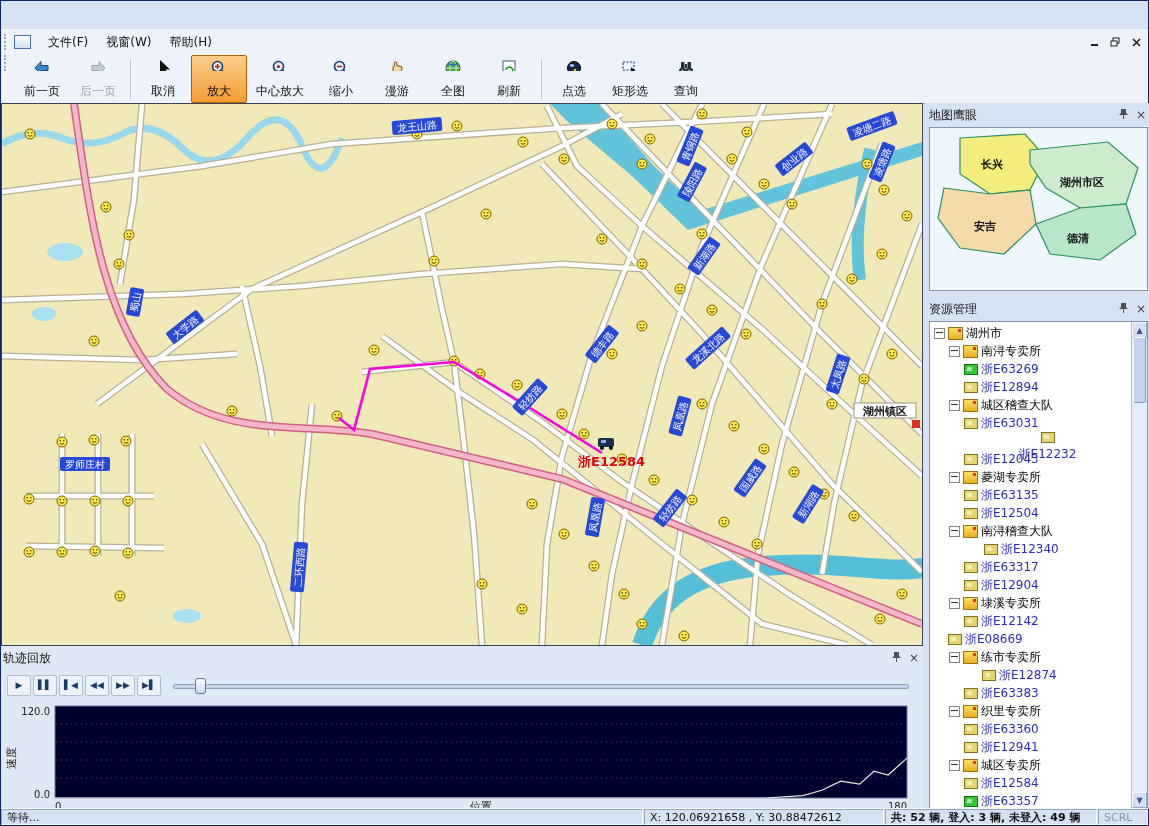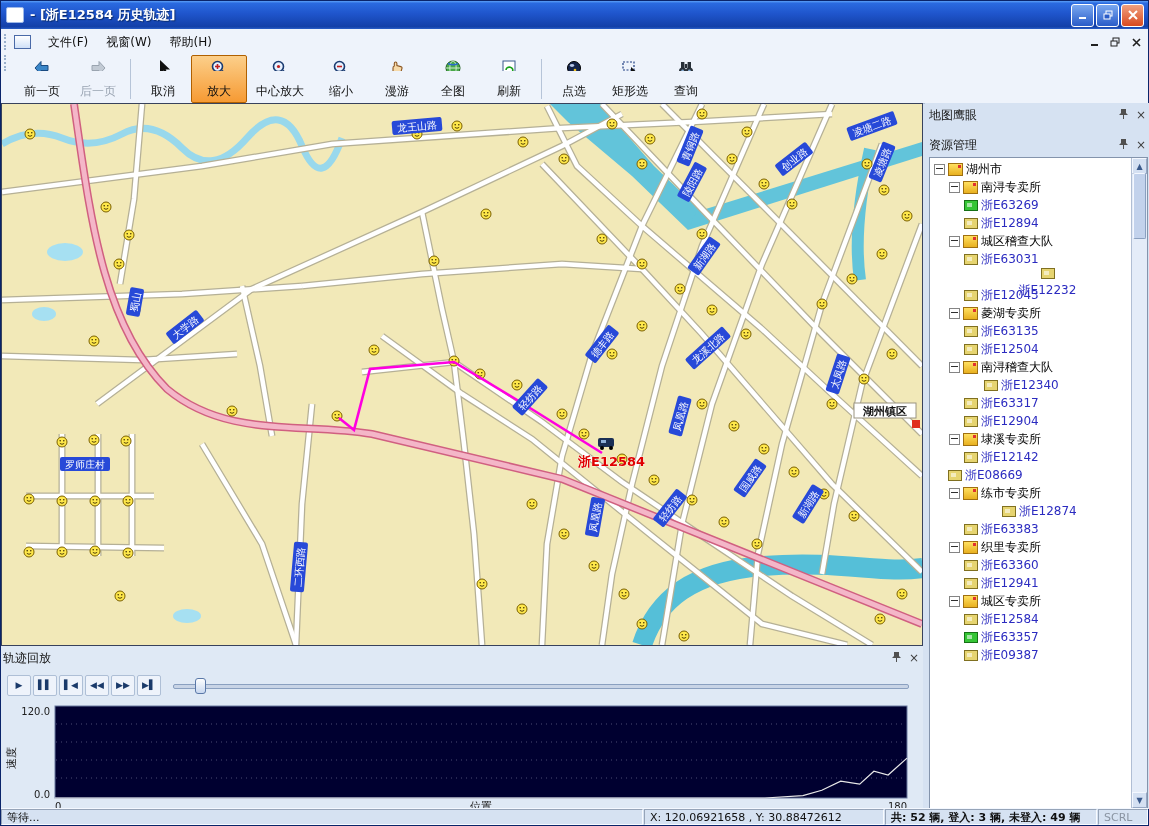--- a/index.html
+++ b/index.html
@@ -87,42 +87,20 @@
   .seg.msg{flex:1;}
   .seg.coords{width:228px;}
   .seg.counts{width:200px;font-weight:bold;}
   .seg.scrl{width:38px;color:#8a94a2;}
 </style>
 </head>
 <body>
 
 <div class="window">
 
-  <div class="titlebar">
-    <span class="app-icon"></span>
-    <span class="title">-  [浙E12584  历史轨迹]</span>
-    <span class="tb-ctrls">
-      <span class="tb-ctrl">
-          <svg width="10" height="10">
-            <line x1="1" y1="8" x2="8" y2="8" stroke="#fff" stroke-width="2"></line>
-          </svg>
-        </span>
-      <span class="tb-ctrl">
-          <svg width="10" height="10">
-            <rect x="3" y="1" width="6" height="5" fill="none" stroke="#fff"></rect>
-            <rect x="1" y="4" width="6" height="5" fill="#2a5cc8" stroke="#fff"></rect>
-          </svg>
-        </span>
-      <span class="tb-ctrl close">
-          <svg width="10" height="10">
-            <path d="M1,1 L9,9 M9,1 L1,9" stroke="#fff" stroke-width="2"></path>
-          </svg>
-        </span>
-    </span>
-  </div>
 
   <div class="menubar">
     <span class="grip"></span>
     <span class="menu-doc-icon"></span>
     <span class="menu-item">文件(F)</span>
     <span class="menu-item">视窗(W)</span>
     <span class="menu-item">帮助(H)</span>
     <span class="menu-spacer"></span>
     <span class="mdi-ctrl">
         <svg width="9" height="9">
@@ -491,20 +469,33 @@
   <div class="rpanel">
 
     <div class="phead">
       <span class="ptitle">地图鹰眼</span>
       <span class="pin"><svg width="9" height="11">
             <path d="M2,1 h5 v4 l2,2 h-9 l2,-2 z" fill="#505050"></path>
             <line x1="4.5" y1="7" x2="4.5" y2="11" stroke="#505050"></line>
           </svg></span>
       <span class="pclose">×</span>
     </div>
+    <div class="eagle-body">
+      <svg width="217" height="160" viewBox="0 0 217 160">
+        <rect x="0" y="0" width="217" height="160" fill="#eef8fc"></rect>
+        <polygon points="30,10 95,6 116,30 100,62 60,66 30,46" fill="#f3ee7c" stroke="#2a9060" stroke-width="1.2"></polygon>
+        <polygon points="100,22 178,14 208,40 196,76 150,80 116,60 100,36" fill="#cdeccd" stroke="#2a9060" stroke-width="1.2"></polygon>
+        <polygon points="14,60 60,66 100,62 106,96 74,126 30,120 8,90" fill="#f5d9a8" stroke="#2a9060" stroke-width="1.2"></polygon>
+        <polygon points="106,96 150,80 196,76 206,106 170,132 120,126" fill="#b8e6c8" stroke="#2a9060" stroke-width="1.2"></polygon>
+        <text x="62" y="40" text-anchor="middle" font-size="11" font-weight="bold" fill="#101010">长兴</text>
+        <text x="152" y="58" text-anchor="middle" font-size="11" font-weight="bold" fill="#101010">湖州市区</text>
+        <text x="55" y="102" text-anchor="middle" font-size="11" font-weight="bold" fill="#101010">安吉</text>
+        <text x="148" y="114" text-anchor="middle" font-size="11" font-weight="bold" fill="#101010">德清</text>
+      </svg>
+    </div>
 
     <div style="height:6px;flex:none"></div>
 
     <div class="phead">
       <span class="ptitle">资源管理</span>
       <span class="pin"><svg width="9" height="11">
             <path d="M2,1 h5 v4 l2,2 h-9 l2,-2 z" fill="#505050"></path>
             <line x1="4.5" y1="7" x2="4.5" y2="11" stroke="#505050"></line>
           </svg></span>
       <span class="pclose">×</span>
@@ -587,21 +578,21 @@
           </div>
           <div class="tree-row" style="padding-left: 18px;">
             <span class="ico-veh y"></span>
             <span class="tlabel veh">浙E08669</span>
           </div>
           <div class="tree-row" style="padding-left: 19px;">
             <span class="exp"></span>
             <span class="ico-org"></span>
             <span class="tlabel grp">练市专卖所</span>
           </div>
-          <div class="tree-row" style="padding-left: 52px; margin-left: 20px;">
+          <div class="tree-row" style="padding-left: 52px;">
             <span class="ico-veh y"></span>
             <span class="tlabel veh">浙E12874</span>
           </div>
           <div class="tree-row" style="padding-left: 34px;">
             <span class="ico-veh y"></span>
             <span class="tlabel veh">浙E63383</span>
           </div>
           <div class="tree-row" style="padding-left: 19px;">
             <span class="exp"></span>
             <span class="ico-org"></span>

